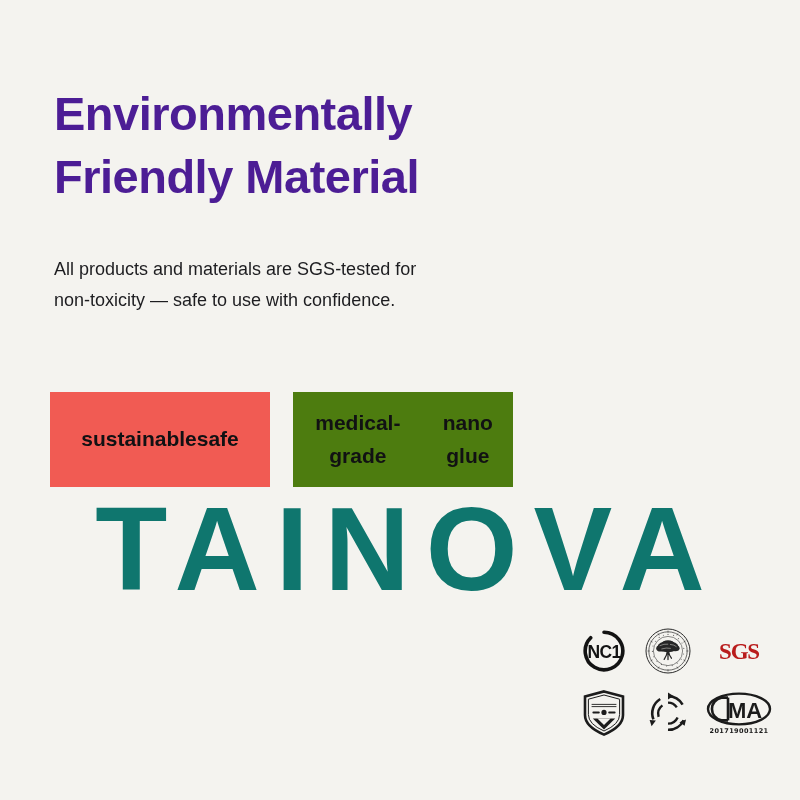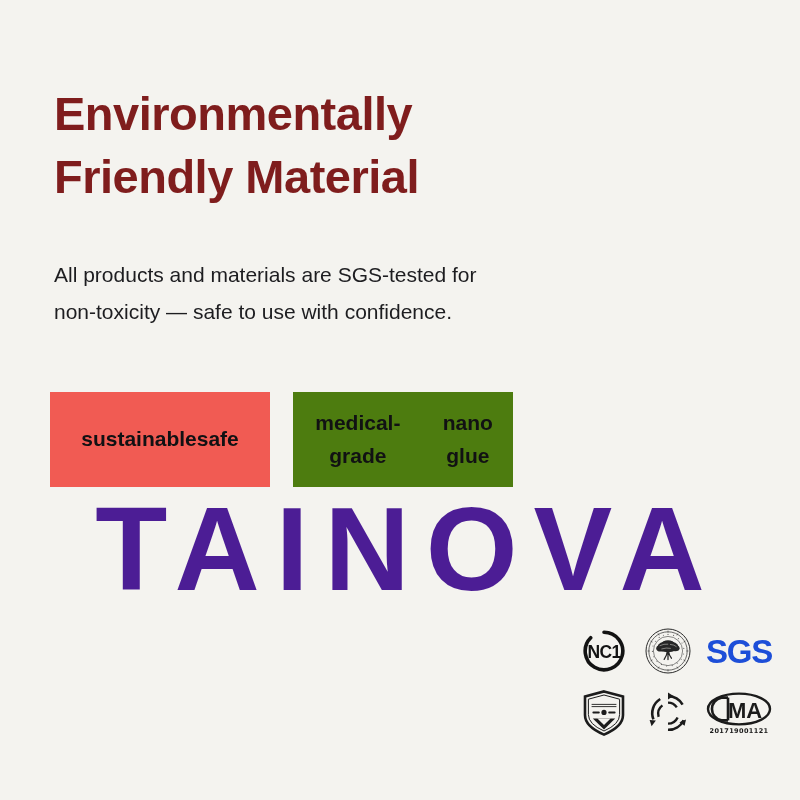--- a/index.html
+++ b/index.html
@@ -61,21 +61,21 @@
   .heading-line {
     display: block;
   }
 
   
   .subtitle {
     position: absolute;
     left: 54px;
     top: 236px;
     width: 640px;
-    font-size: 21px;
+    font-size: 18px;
     font-weight: normal;
     line-height: 1.74;
     color: #1d1d20;
     z-index: 2;
   }
   .subtitle-line {
     display: block;
   }
 
   
@@ -138,36 +138,36 @@
   .cma-number {
     font-family: "DejaVu Sans", sans-serif;
     font-size: 6.5px;
     font-weight: bold;
     letter-spacing: 0.4px;
     color: #1b1b1b;
     margin-top: 1px;
     white-space: nowrap;
   }
   .sgs-text {
-    font-size: 33px;
+    font-size: 23px;
     font-weight: bold;
     letter-spacing: -1.2px;
-    color: #1d4ed8;
-    font-family: Liberation Sans, sans-serif;
+    color: #b91c1c;
+    font-family: Liberation Serif, serif;
     line-height: 1;
   }
 </style>
 </head>
 <body style="background: rgb(244, 243, 239);">
 
 <div class="page">
 
-  <div class="watermark" style="color: #4c1d95;">TAINOVA</div>
-
-  <h1 class="heading" style="color: #7f1d1d;">
+  <div class="watermark" style="color: #0f766e;">TAINOVA</div>
+
+  <h1 class="heading" style="color: #4c1d95;">
     <span class="heading-line">Environmentally</span>
     <span class="heading-line">Friendly Material</span>
   </h1>
 
   <p class="subtitle" style="color: rgb(29, 29, 32);">
     <span class="subtitle-line">All products and materials are SGS-tested for</span>
     <span class="subtitle-line">non-toxicity — safe to use with confidence.</span>
   </p>
 
   <div class="chips">

